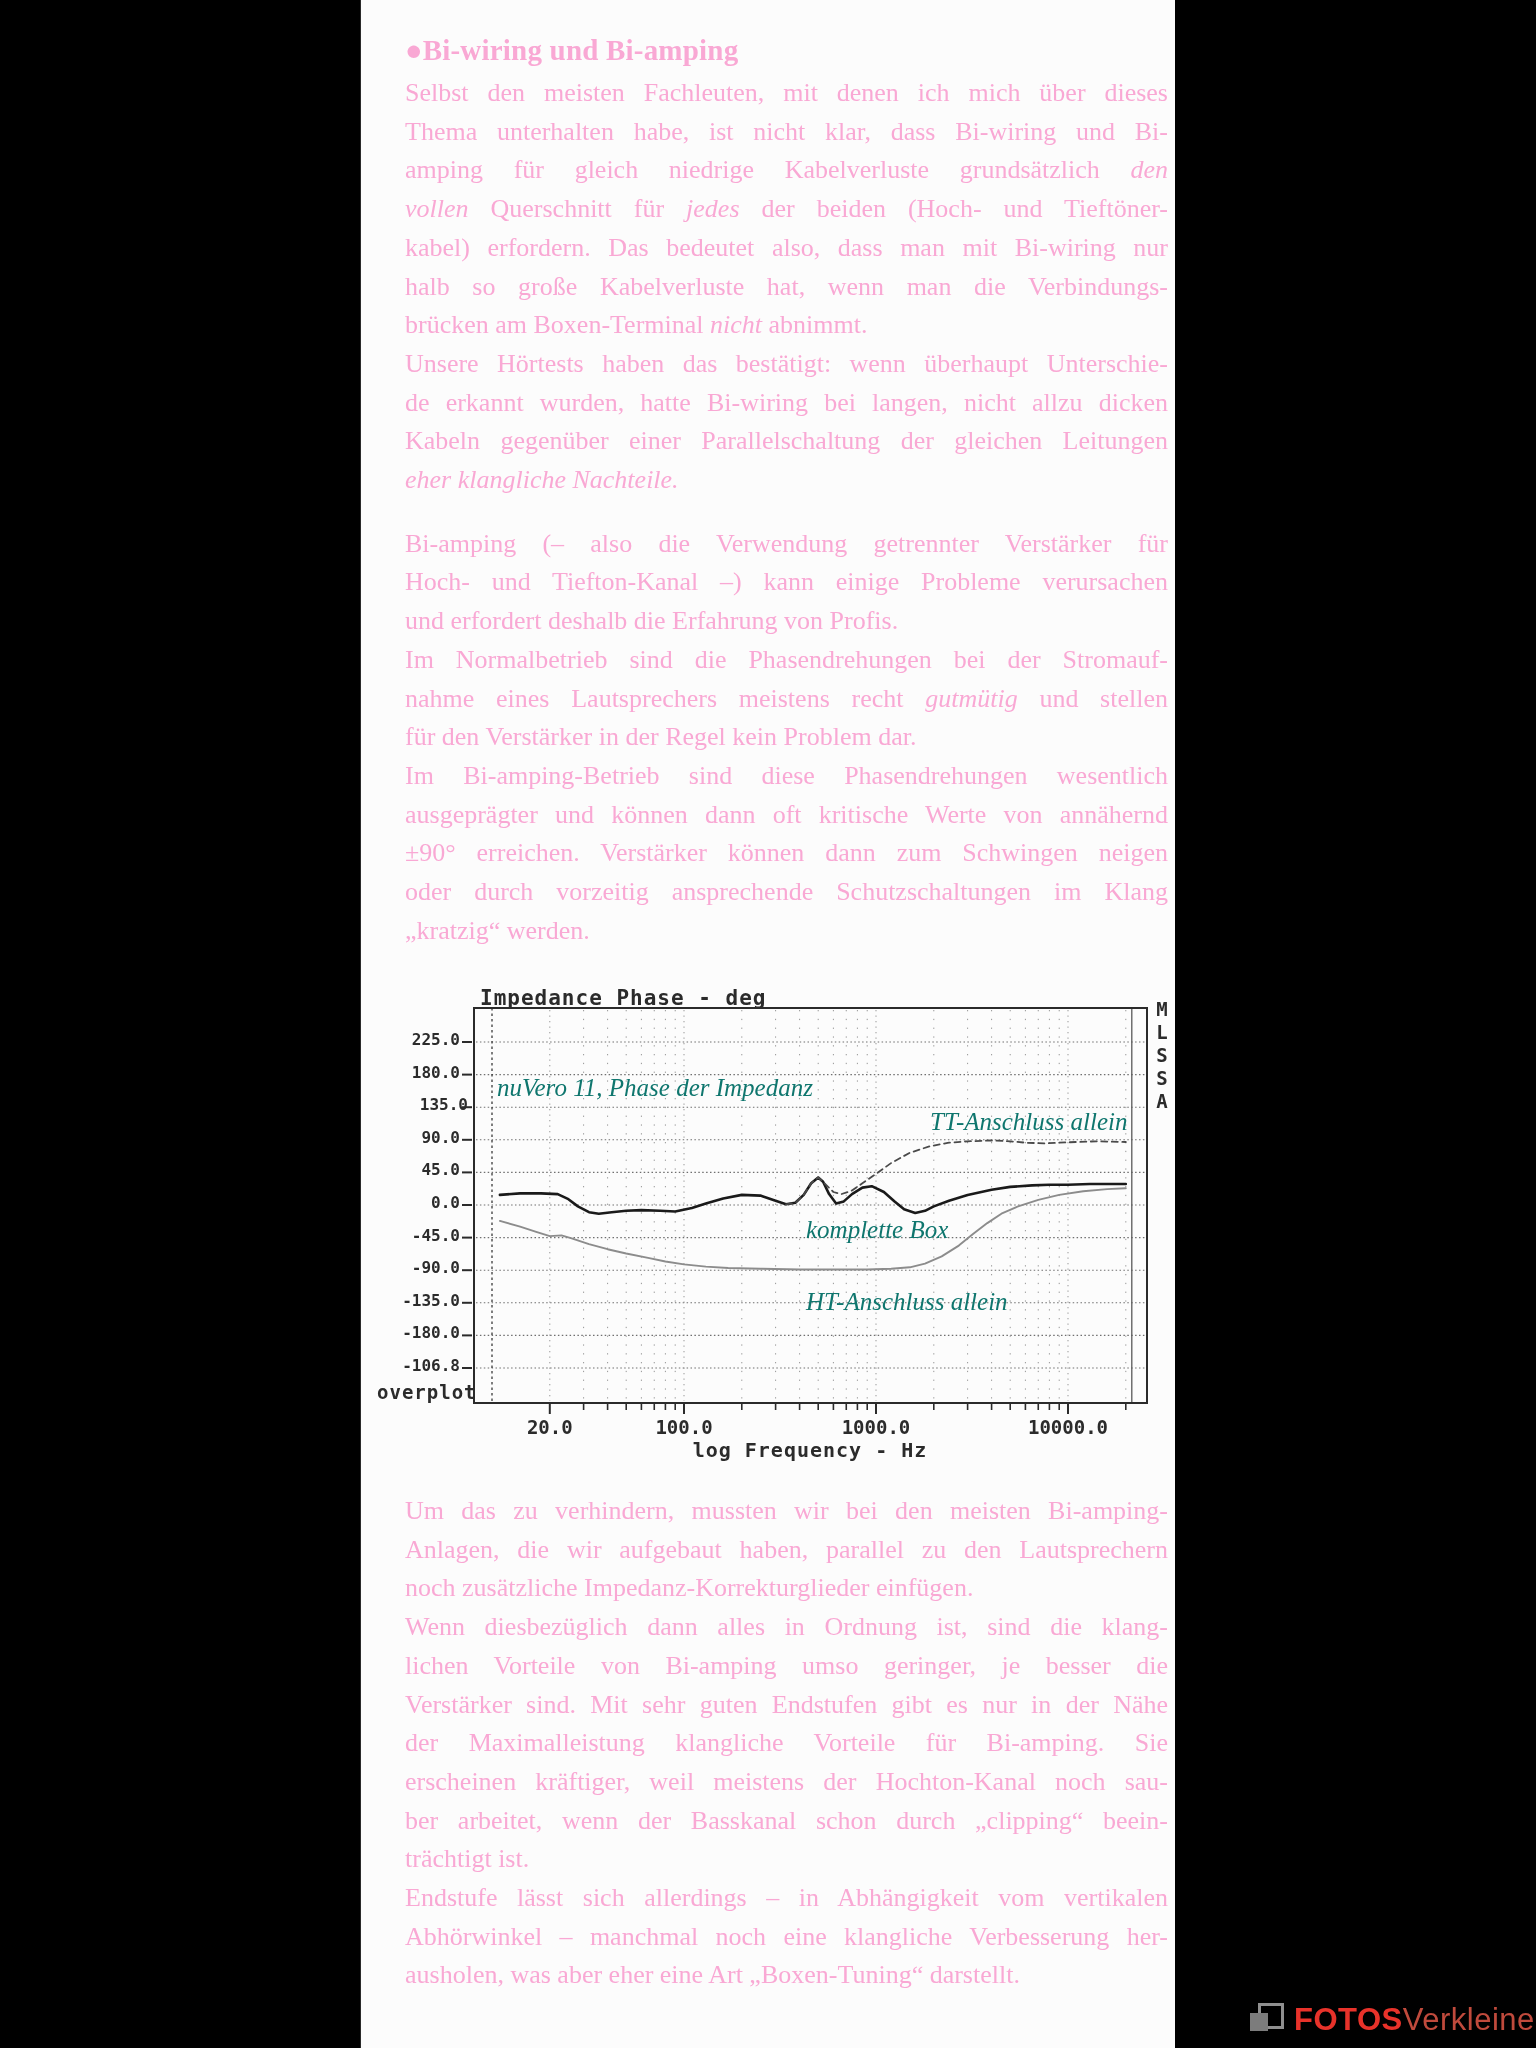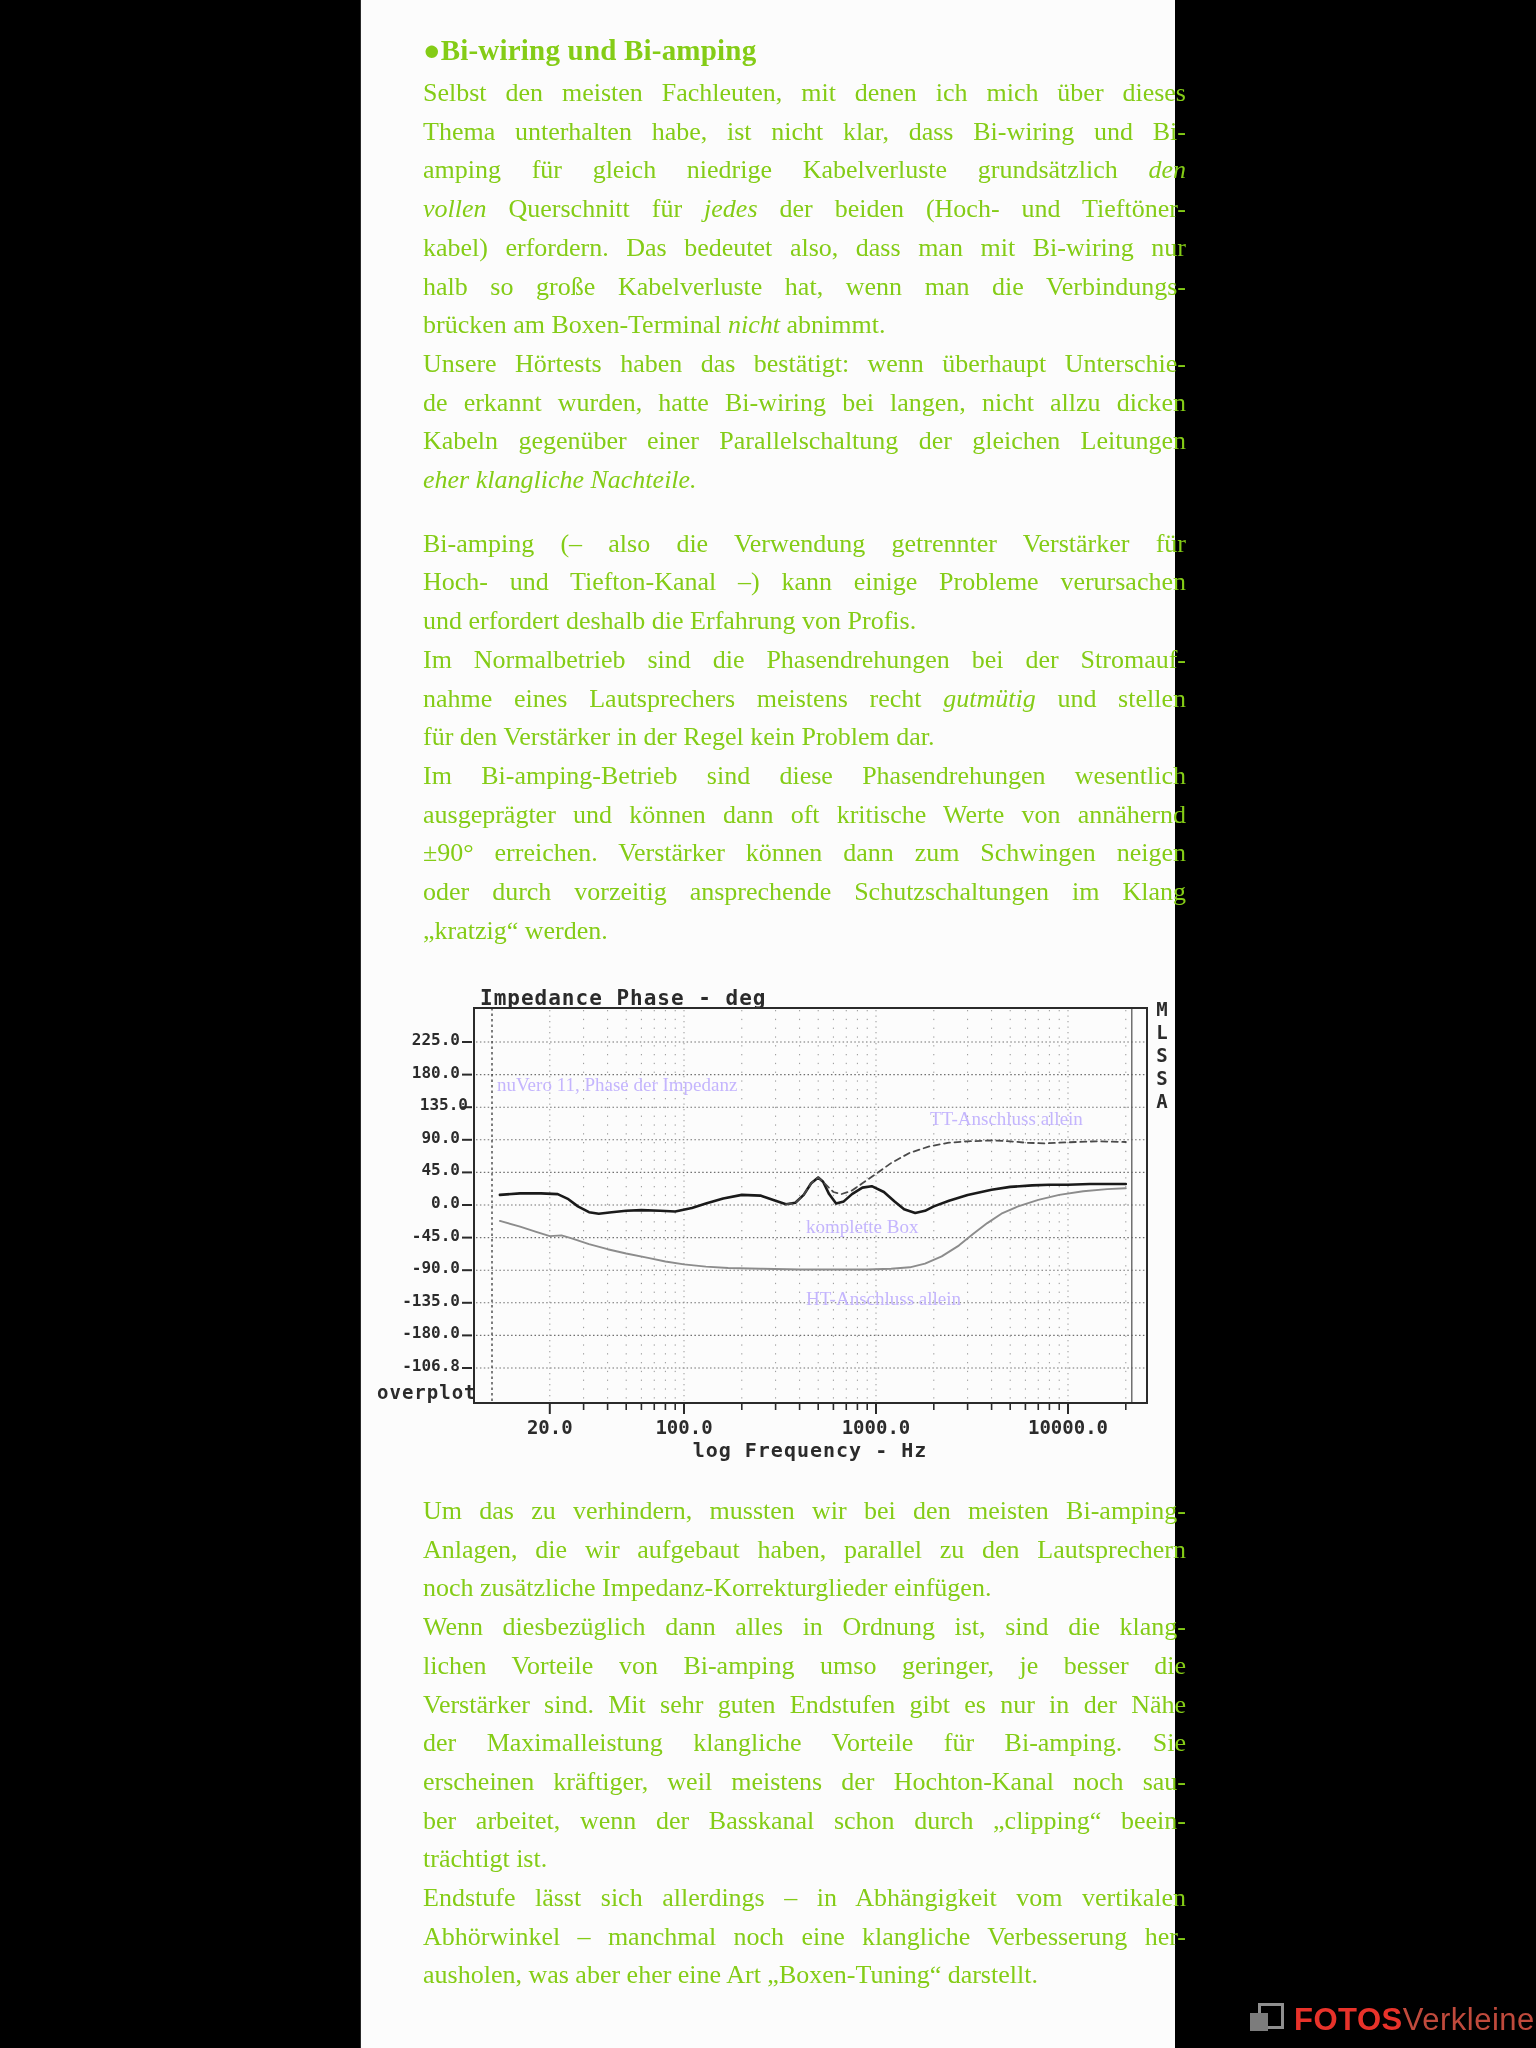--- a/index.html
+++ b/index.html
@@ -3,21 +3,21 @@
 <meta charset="utf-8">
 <style>
   html,body{margin:0;padding:0;background:#000;}
   body{width:1536px;height:2048px;position:relative;overflow:hidden;
        font-family:"Liberation Serif", serif;}
   #stage{position:absolute;inset:0;}
   .black-bar{position:absolute;top:0;height:2048px;background:#000;}
   #page{position:absolute;left:360px;top:0;width:814px;height:2048px;
         background:#fcfcfc;border-left:1px solid #2a2a2a;}
   
-  .textblock{position:absolute;left:423px;width:763px;color:#84cc16;}
+  .textblock{position:absolute;left:405px;width:763px;color:#f9a8d4;}
   #text-top{top:30px;}
   #text-bottom{top:1492px;}
   .article-title{font-size:29px;font-weight:bold;line-height:40px;margin:0 0 4px 0;
                  letter-spacing:0.2px;}
   .pgroup{margin:0;}
   .gap-before{margin-top:25px;}
   .line{font-size:26px;line-height:38.7px;white-space:nowrap;
         text-align:justify;text-align-last:justify;text-justify:inter-word;}
   .line.last{text-align:left;text-align-last:left;}
   .line i{font-style:italic;}
@@ -26,21 +26,21 @@
   #chart-svg{position:absolute;left:360px;top:985px;}
   .mono{font-family:"DejaVu Sans Mono", monospace;font-weight:bold;color:#2b2b2b;}
   .chart-title{position:absolute;left:480px;top:986px;font-size:21px;letter-spacing:1px;text-align:right;}
   .ytick-label{position:absolute;width:120px;text-align:right;font-size:16px;}
   .xtick-label{position:absolute;width:160px;text-align:center;font-size:19px;}
   .xaxis-title{position:absolute;left:660px;top:1438px;width:300px;text-align:center;
                font-size:20px;letter-spacing:1px;}
   .overplot{position:absolute;left:377px;top:1381px;font-size:19px;letter-spacing:1px;}
   .mlssa{position:absolute;left:1152px;top:998px;font-size:19px;line-height:23px;
          text-align:center;width:20px;}
-  .annotation{position:absolute;font-size:19px;color:#c4b5fd;white-space:nowrap;}
+  .annotation{position:absolute;font-size:25px;color:#0f766e;white-space:nowrap;font-style:italic;}
   .ann-nuvero{left:497px;top:1074px;}
   .ann-tt{left:930px;top:1108px;}
   .ann-kb{left:806px;top:1216px;}
   .ann-ht{left:806px;top:1288px;}
   
   #watermark{position:absolute;left:1248px;top:2002px;display:flex;align-items:center;
              font-family:"Liberation Sans", sans-serif;}
   #wm-icon{position:relative;width:36px;height:34px;margin-right:10px;}
   #wm-icon .sq-outline{position:absolute;left:10px;top:0;width:20px;height:20px;
                        border:3px solid #8f8f8f;background:transparent;}

